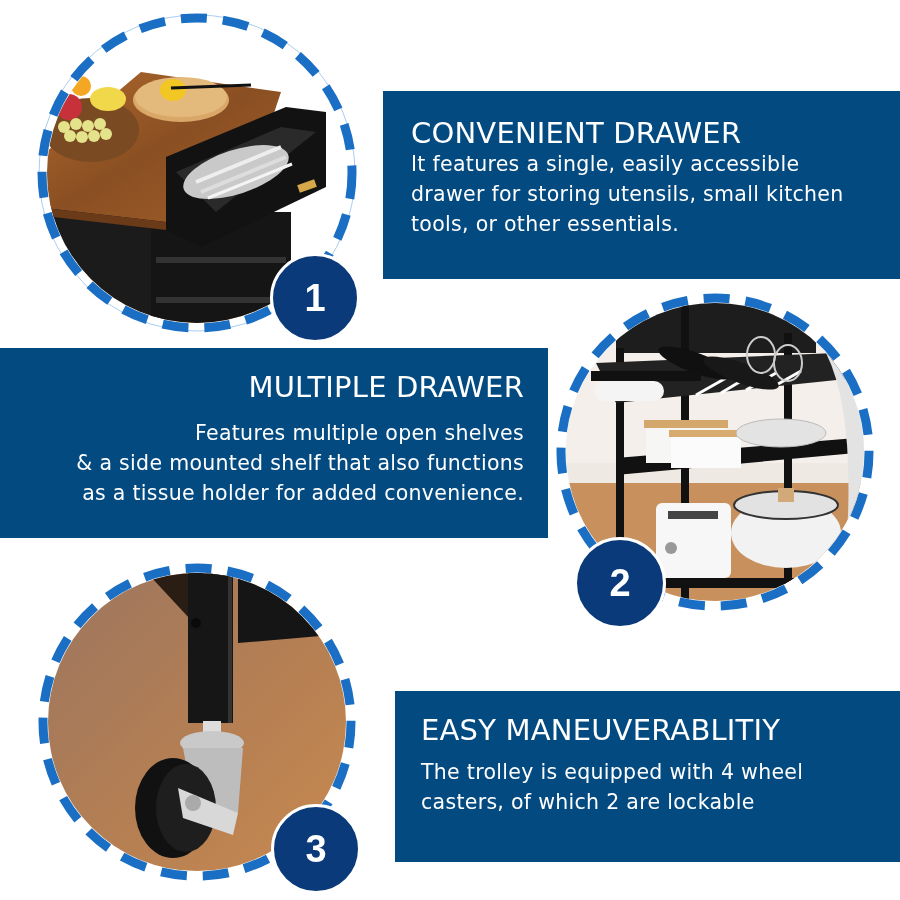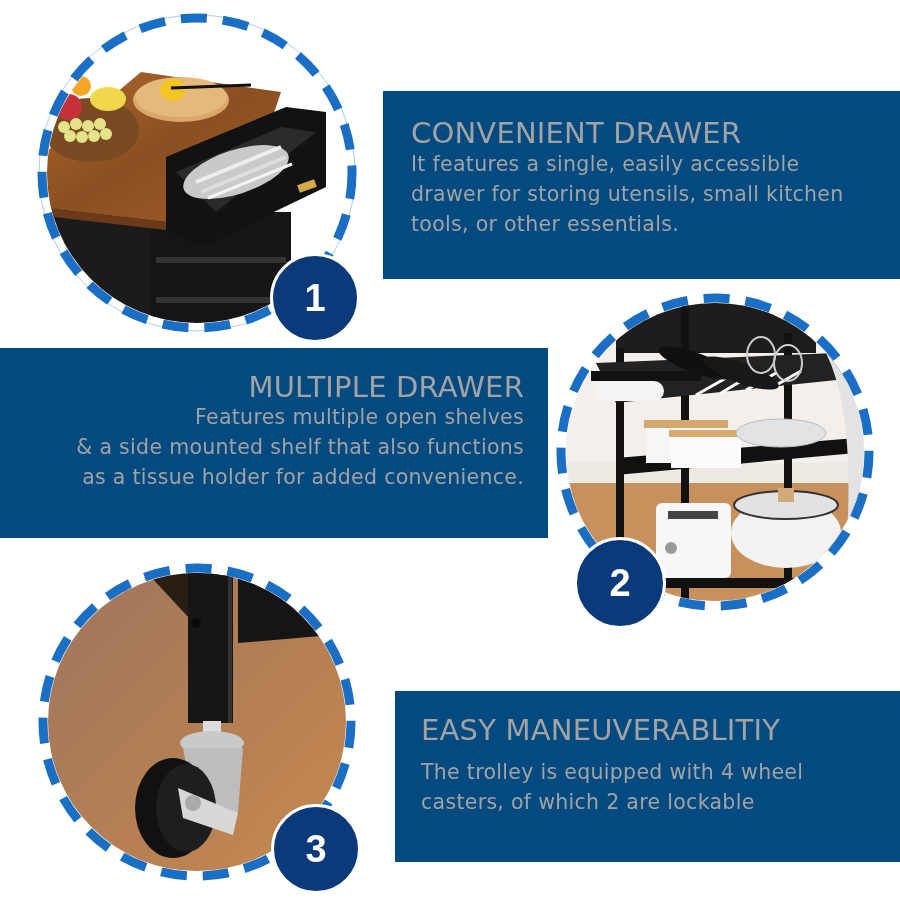--- a/index.html
+++ b/index.html
@@ -2,34 +2,34 @@
 <html><head>
 <meta charset="utf-8">
 <style>
   html, body { margin: 0; padding: 0; }
   body {
     width: 900px; height: 900px; position: relative; overflow: hidden;
     background: #ffffff;
     font-family: "DejaVu Sans", "Liberation Sans", sans-serif;
   }
   .box {
-    position: absolute; background: #034a80; color: #a3a3a3;
+    position: absolute; background: #034a80; color: #ffffff;
     box-sizing: border-box;
   }
   .box .title {
     font-family: "DejaVu Sans", sans-serif;
     font-size: 29px; letter-spacing: 0.2px; line-height: 1; white-space: nowrap;
   }
   .box .body {
     font-size: 20.5px; line-height: 30px; white-space: pre-line; letter-spacing: 0.3px;
   }
   #box1 { left: 383px; top: 91px; width: 517px; height: 188px; padding: 28px 0 0 28px; }
   #box1 .body { margin-top: 1px; }
   #box2 { left: 0; top: 348px; width: 548px; height: 190px; padding: 25px 24px 0 0; text-align: right; }
-  #box2 .body { }
+  #box2 .body { margin-top: 16px; }
   #box3 { left: 395px; top: 691px; width: 523px; height: 171px; padding: 25px 0 0 26px; }
   #box3 .body { margin-top: 12px; }
 
   .photo { position: absolute; }
   .photo svg { display: block; }
 
   .badge {
     position: absolute; border-radius: 50%; background: #0b3a7a;
     color: #fff; font-weight: bold; font-size: 38px;
     display: flex; align-items: center; justify-content: center;

